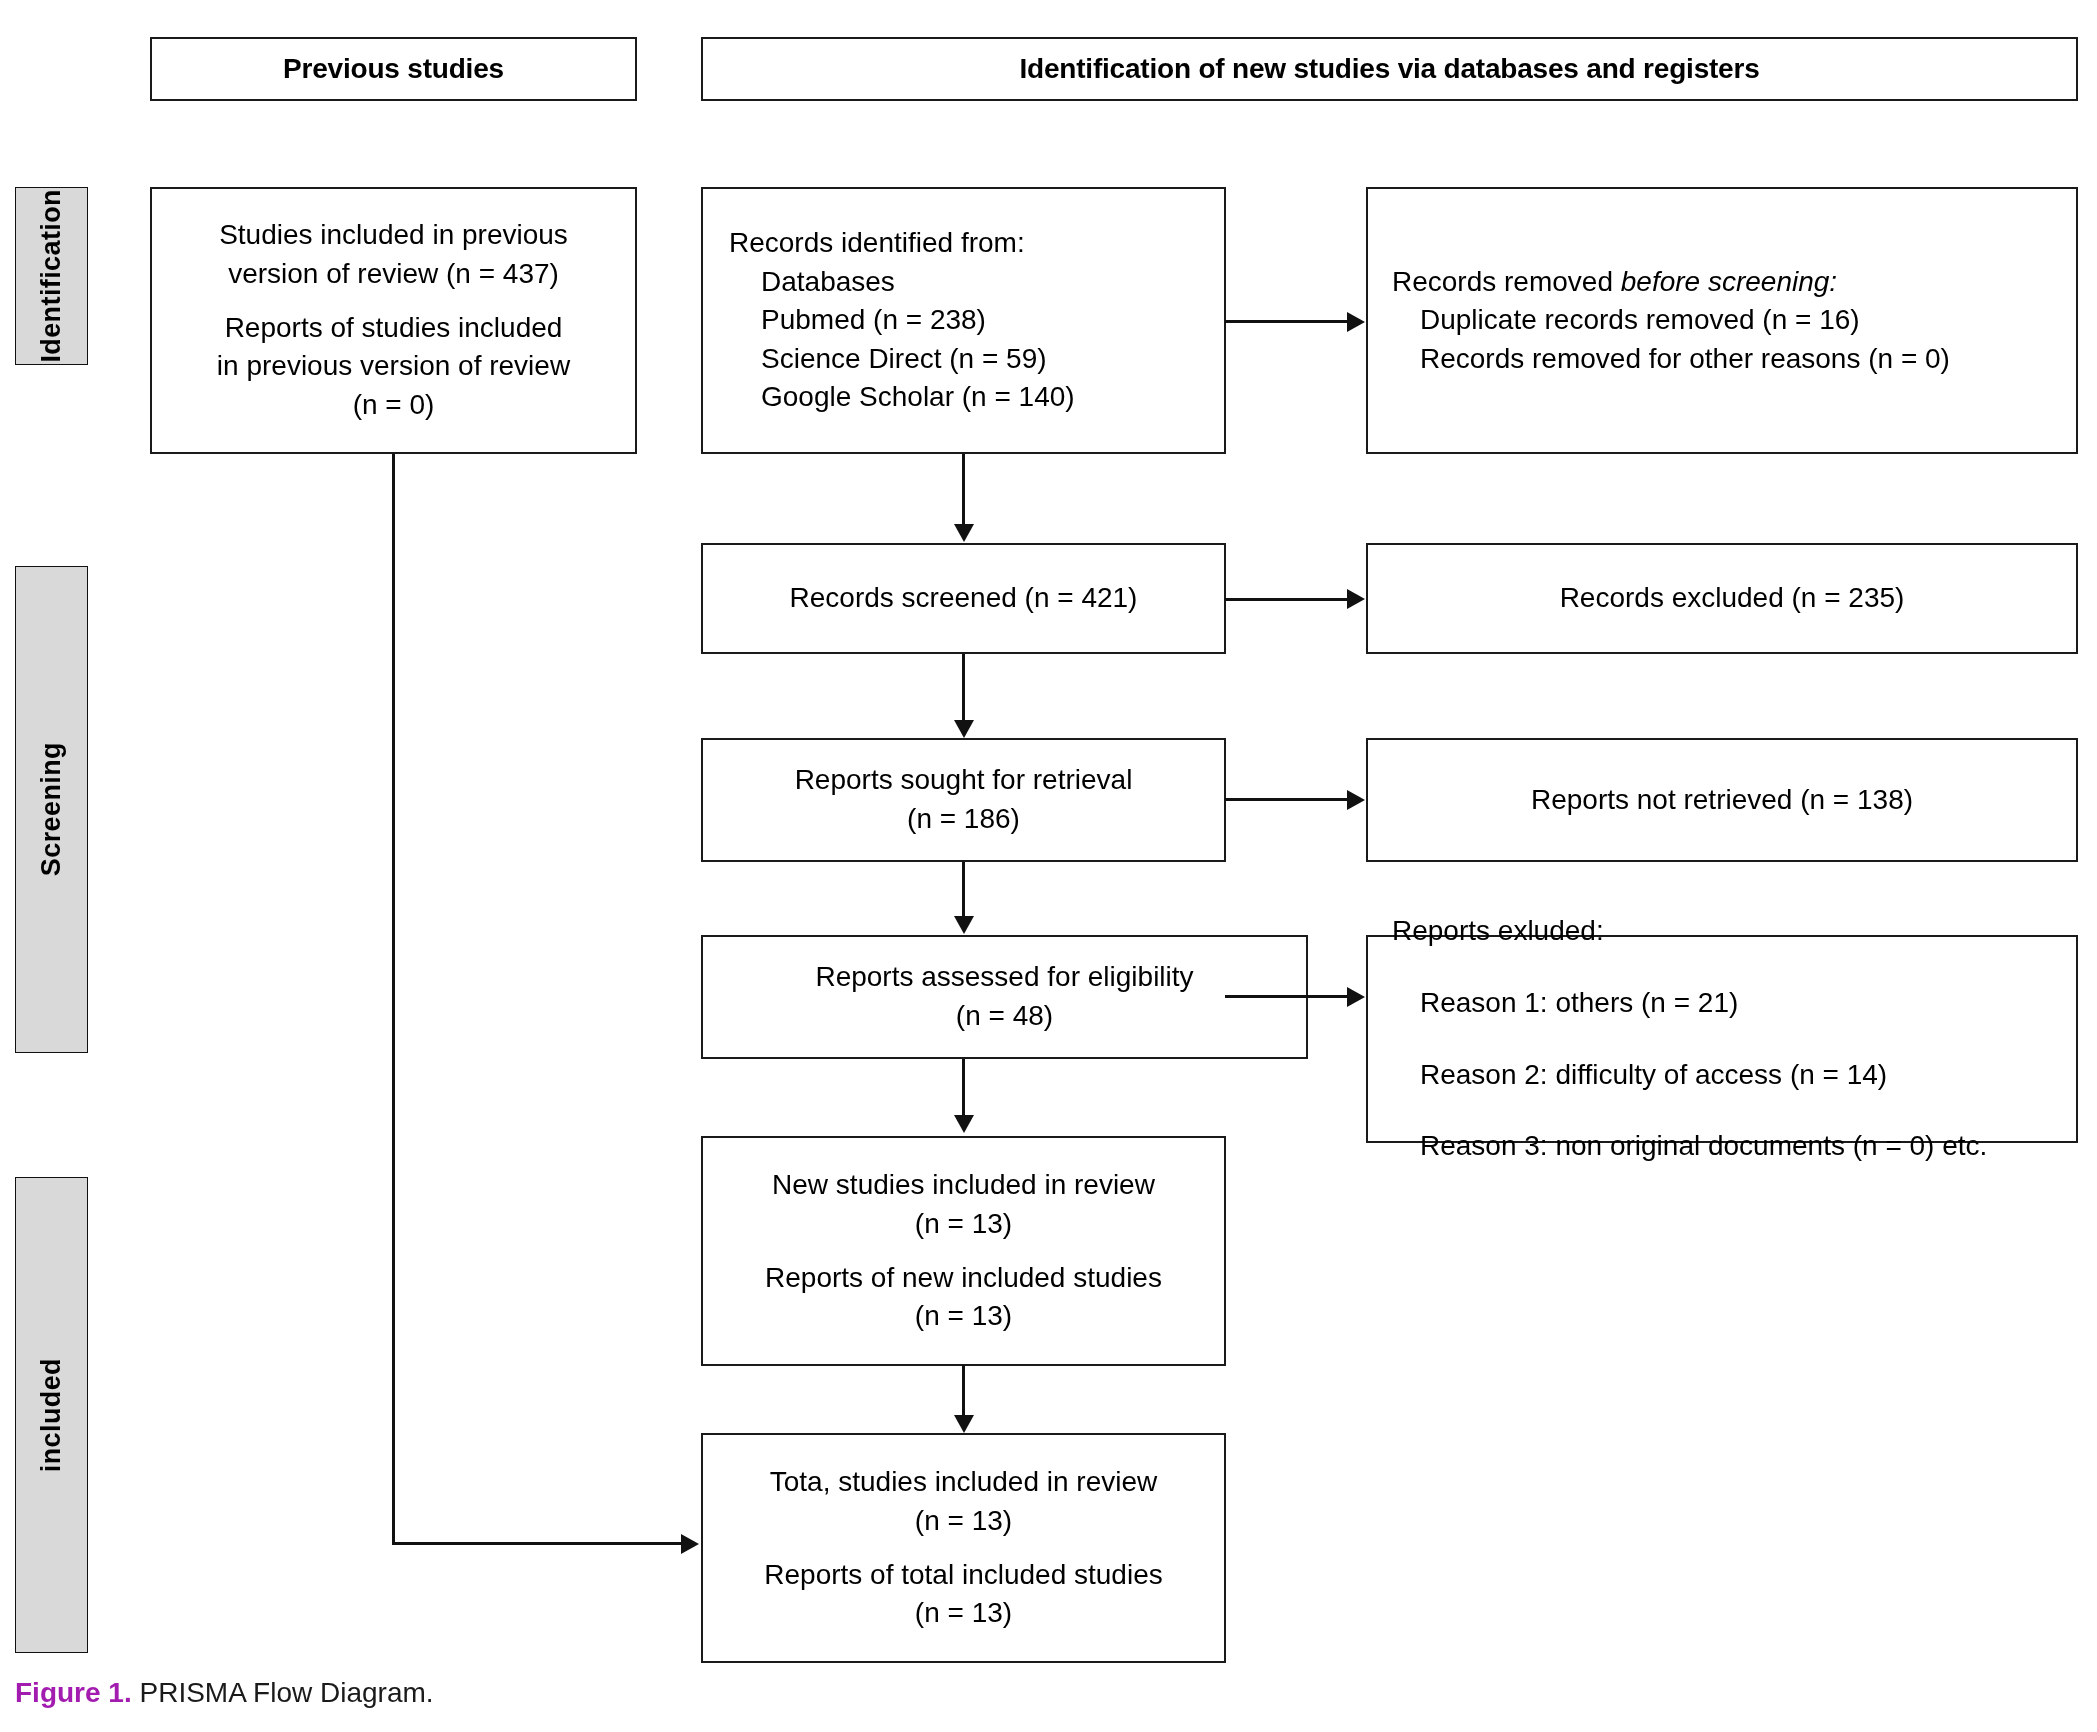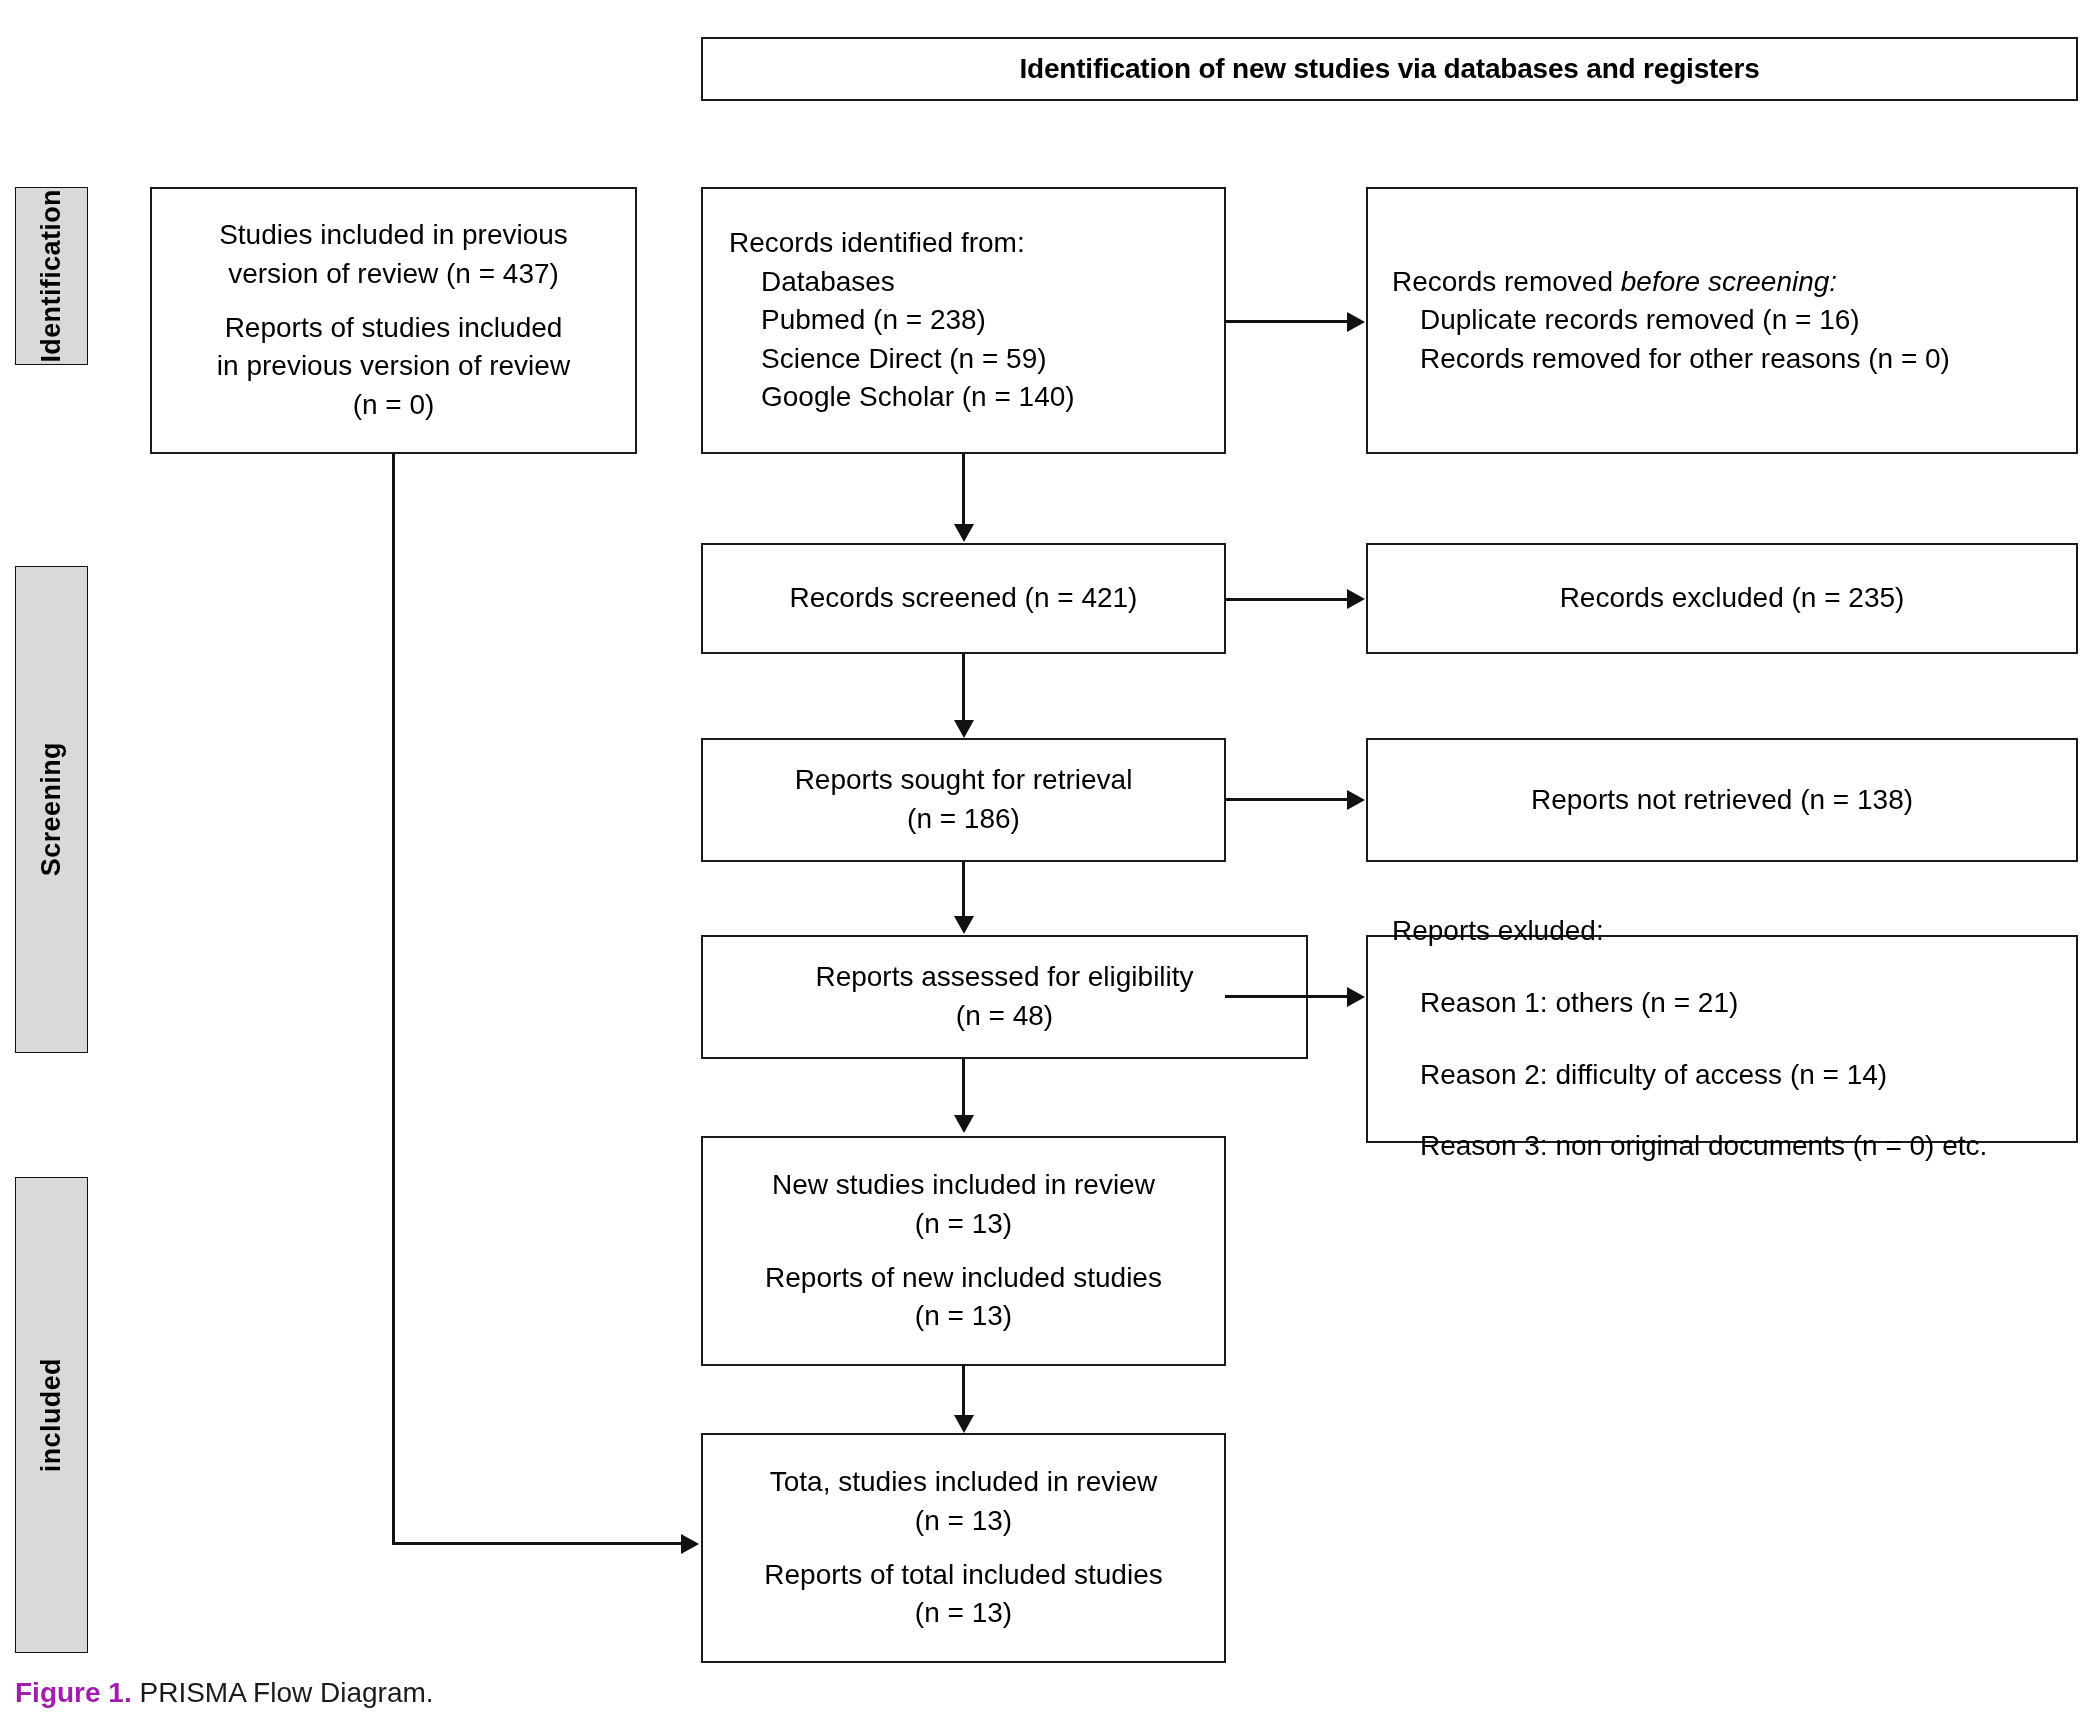--- a/index.html
+++ b/index.html
@@ -125,20 +125,23 @@
   </div>
 
   <div class="phase-bar" style="left:15px; top:566px; width:73px; height:487px;">
     <span>Screening</span>
   </div>
 
   <div class="phase-bar" style="left:15px; top:1177px; width:73px; height:476px;">
     <span>included</span>
   </div>
 
+  <div class="box centered hdr-box" style="left:150px; top:37px; width:487px; height:64px;">
+    <div class="hdr-text">Previous studies</div>
+  </div>
 
   <div class="box centered hdr-box" style="left:701px; top:37px; width:1377px; height:64px;">
     <div class="hdr-text">Identification of new studies via databases and registers</div>
   </div>
 
   <div class="box centered" style="left:150px; top:187px; width:487px; height:267px;">
     <div class="line">Studies included in previous</div>
     <div class="line">version of review (n = 437)</div>
     <div class="gap"></div>
     <div class="line">Reports of studies included</div>

